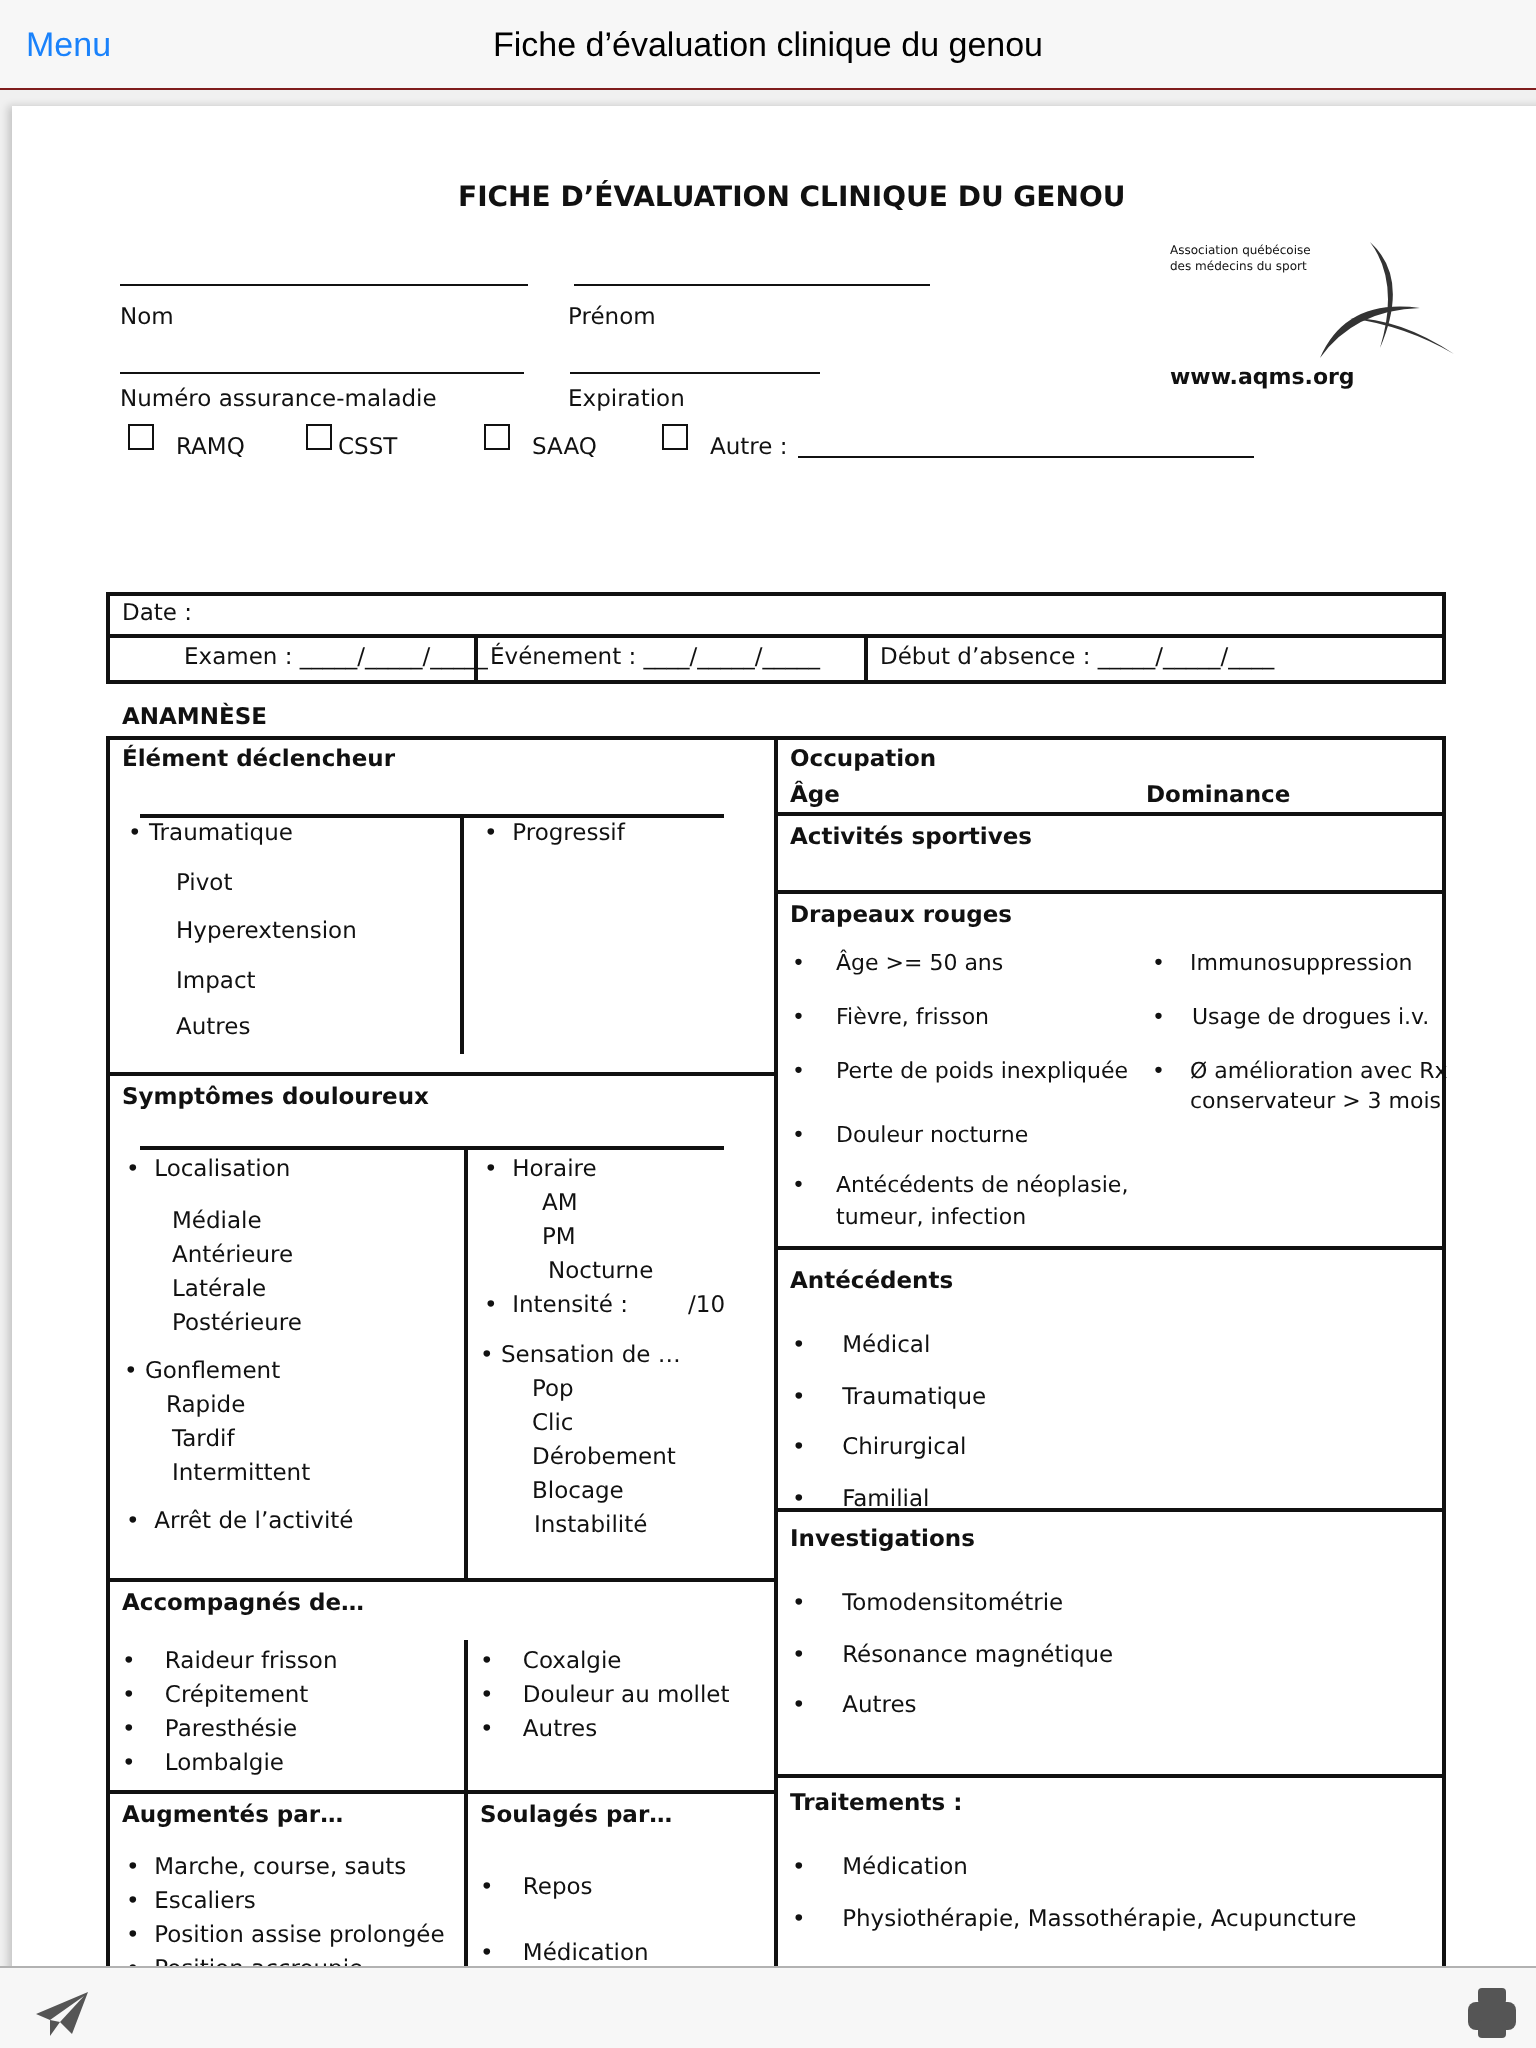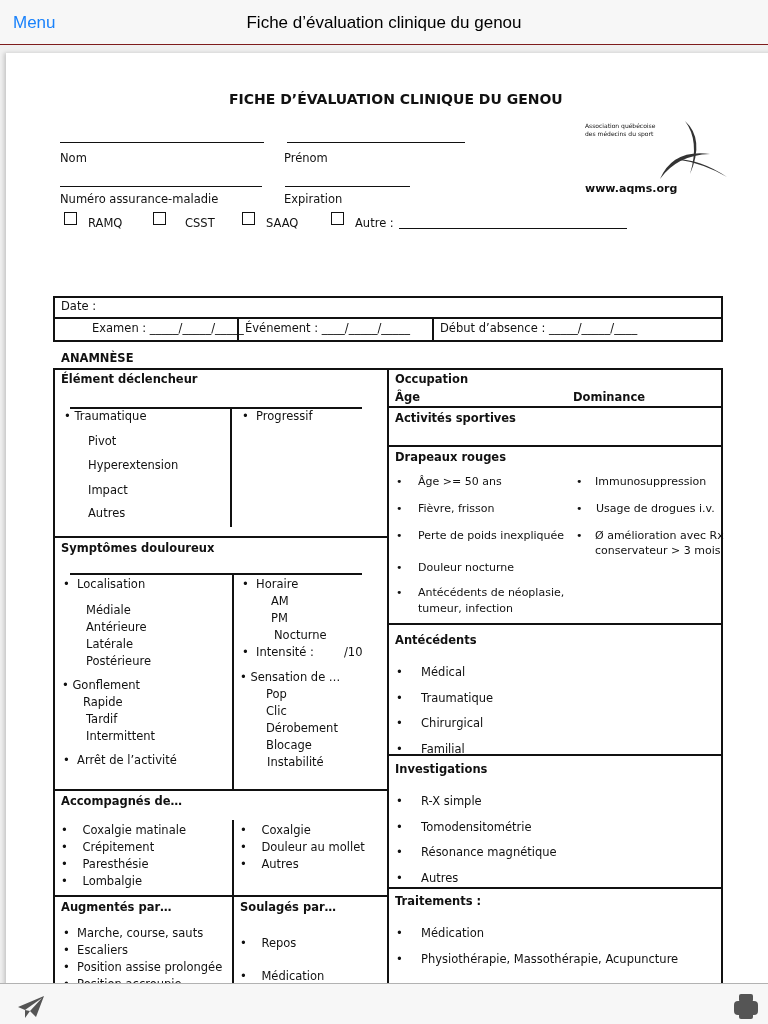--- a/index.html
+++ b/index.html
@@ -37,21 +37,21 @@
     <div class="a" style="left:60px;top:106px;">Nom</div>
     <div class="a" style="left:284px;top:106px;">Prénom</div>
     <div class="line" style="left:60px;top:141px;width:202px;height:1px;"></div>
     <div class="line" style="left:285px;top:141px;width:125px;height:1px;"></div>
     <div class="a" style="left:60px;top:147px;">Numéro assurance-maladie</div>
     <div class="a" style="left:284px;top:147px;">Expiration</div>
 
     <div class="cb" style="left:64px;top:167px;"></div>
     <div class="a" style="left:88px;top:171px;">RAMQ</div>
     <div class="cb" style="left:153px;top:167px;"></div>
-    <div class="a" style="left:185px;top:171px;">CSST</div>
+    <div class="a" style="left:169px;top:171px;">CSST</div>
     <div class="cb" style="left:242px;top:167px;"></div>
     <div class="a" style="left:266px;top:171px;">SAAQ</div>
     <div class="cb" style="left:331px;top:167px;"></div>
     <div class="a" style="left:355px;top:171px;">Autre :</div>
     <div class="line" style="left:399px;top:183px;width:228px;height:1px;"></div>
 
     <div class="a" style="left:585px;top:77px;font-size:6px;line-height:8px;">
       <div>Association québécoise</div>
       <div>des médecins du sport</div>
     </div>
@@ -112,21 +112,21 @@
     <div class="a" style="left:266px;top:659px;">Clic</div>
     <div class="a" style="left:266px;top:676px;">Dérobement</div>
     <div class="a" style="left:266px;top:693px;">Blocage</div>
     <div class="a" style="left:267px;top:710px;">Instabilité</div>
 
     <div class="line" style="left:53px;top:744px;width:335px;height:2px;"></div>
     <div class="a b" style="left:61px;top:749px;">Accompagnés de…</div>
     <div class="line" style="left:232px;top:775px;width:2px;height:75px;"></div>
     <div id="acc-left"></div>
     <div class="a" style="left:61px;top:777px;line-height:17px;">
-      <div><span>•</span>&nbsp;&nbsp;&nbsp;&nbsp;<span>Coxalgie matinale</span></div>
+      <div><span>•</span>&nbsp;&nbsp;&nbsp;&nbsp;<span>Raideur frisson</span></div>
       <div><span>•</span>&nbsp;&nbsp;&nbsp;&nbsp;<span>Crépitement</span></div>
       <div><span>•</span>&nbsp;&nbsp;&nbsp;&nbsp;<span>Paresthésie</span></div>
       <div><span>•</span>&nbsp;&nbsp;&nbsp;&nbsp;<span>Lombalgie</span></div>
     </div>
     <div class="a" style="left:240px;top:777px;line-height:17px;">
       <div><span>•</span>&nbsp;&nbsp;&nbsp;&nbsp;<span>Coxalgie</span></div>
       <div><span>•</span>&nbsp;&nbsp;&nbsp;&nbsp;<span>Douleur au mollet</span></div>
       <div><span>•</span>&nbsp;&nbsp;&nbsp;&nbsp;<span>Autres</span></div>
     </div>
 
@@ -170,21 +170,20 @@
     <div class="a" style="left:396px;top:615px;line-height:25.5px;">
       <div><span>•</span>&nbsp;&nbsp;&nbsp;&nbsp;&nbsp;<span>Médical</span></div>
       <div><span>•</span>&nbsp;&nbsp;&nbsp;&nbsp;&nbsp;<span>Traumatique</span></div>
       <div><span>•</span>&nbsp;&nbsp;&nbsp;&nbsp;&nbsp;<span>Chirurgical</span></div>
       <div><span>•</span>&nbsp;&nbsp;&nbsp;&nbsp;&nbsp;<span>Familial</span></div>
     </div>
 
     <div class="line" style="left:388px;top:709px;width:335px;height:2px;"></div>
     <div class="a b" style="left:395px;top:717px;">Investigations</div>
     <div class="a" style="left:396px;top:744px;line-height:25.5px;">
-      <div><span>•</span>&nbsp;&nbsp;&nbsp;&nbsp;&nbsp;<span>R-X simple</span></div>
       <div><span>•</span>&nbsp;&nbsp;&nbsp;&nbsp;&nbsp;<span>Tomodensitométrie</span></div>
       <div><span>•</span>&nbsp;&nbsp;&nbsp;&nbsp;&nbsp;<span>Résonance magnétique</span></div>
       <div><span>•</span>&nbsp;&nbsp;&nbsp;&nbsp;&nbsp;<span>Autres</span></div>
     </div>
 
     <div class="line" style="left:388px;top:842px;width:335px;height:2px;"></div>
     <div class="a b" style="left:395px;top:849px;">Traitements :</div>
     <div class="a" style="left:396px;top:876px;line-height:25.5px;">
       <div><span>•</span>&nbsp;&nbsp;&nbsp;&nbsp;&nbsp;<span>Médication</span></div>
       <div><span>•</span>&nbsp;&nbsp;&nbsp;&nbsp;&nbsp;<span>Physiothérapie, Massothérapie, Acupuncture</span></div>

